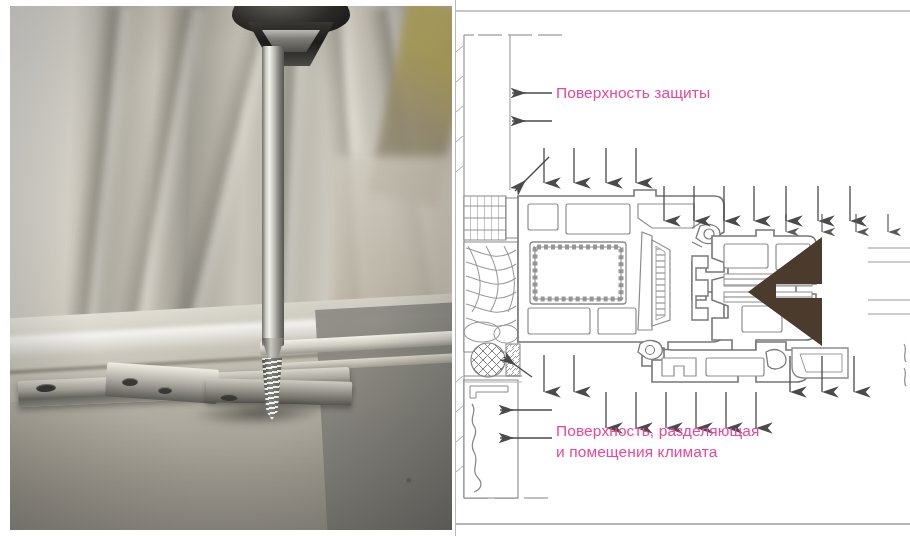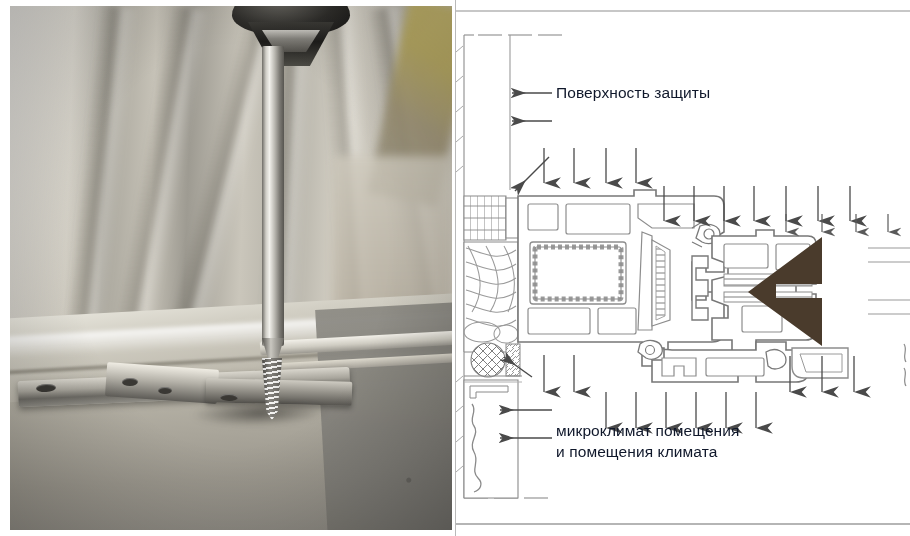--- a/index.html
+++ b/index.html
@@ -112,21 +112,21 @@
     background:radial-gradient(ellipse at 50% 46%,rgba(0,0,0,0) 50%,rgba(0,0,0,.22) 100%);}
 
   
   .v-sep{position:absolute;left:455px;top:0;width:1px;height:536px;background:#b9b9b9;}
 
   
   .diagram{position:absolute;left:456px;top:0;width:454px;height:536px;background:#fff;}
   .diagram svg{display:block;}
 
   
-  .dtext{position:absolute;color:#0f172a;font-size:15.5px;line-height:21px;
+  .dtext{position:absolute;color:#ec4899;font-size:15.5px;line-height:21px;
     letter-spacing:.1px;white-space:nowrap;}
   .t-top{left:100px;top:82px;}
   .t-bottom{left:100px;top:420px;}
 </style>
 </head>
 <body>
 
 <div class="page">
 
   <div class="photo-panel">
@@ -442,18 +442,18 @@
         <path d="M448,344 C452,350 446,356 450,362"></path>
         <path d="M448,368 C452,374 446,380 450,386"></path>
       </g>
     </svg>
 
     <div class="dtext t-top">
       <div>Поверхность защиты</div>
     </div>
 
     <div class="dtext t-bottom">
-      <div>микроклимат помещения</div>
+      <div>Поверхность, разделяющая</div>
       <div>и помещения климата</div>
     </div>
 
   </div>
 </div>
 
 </body></html>

